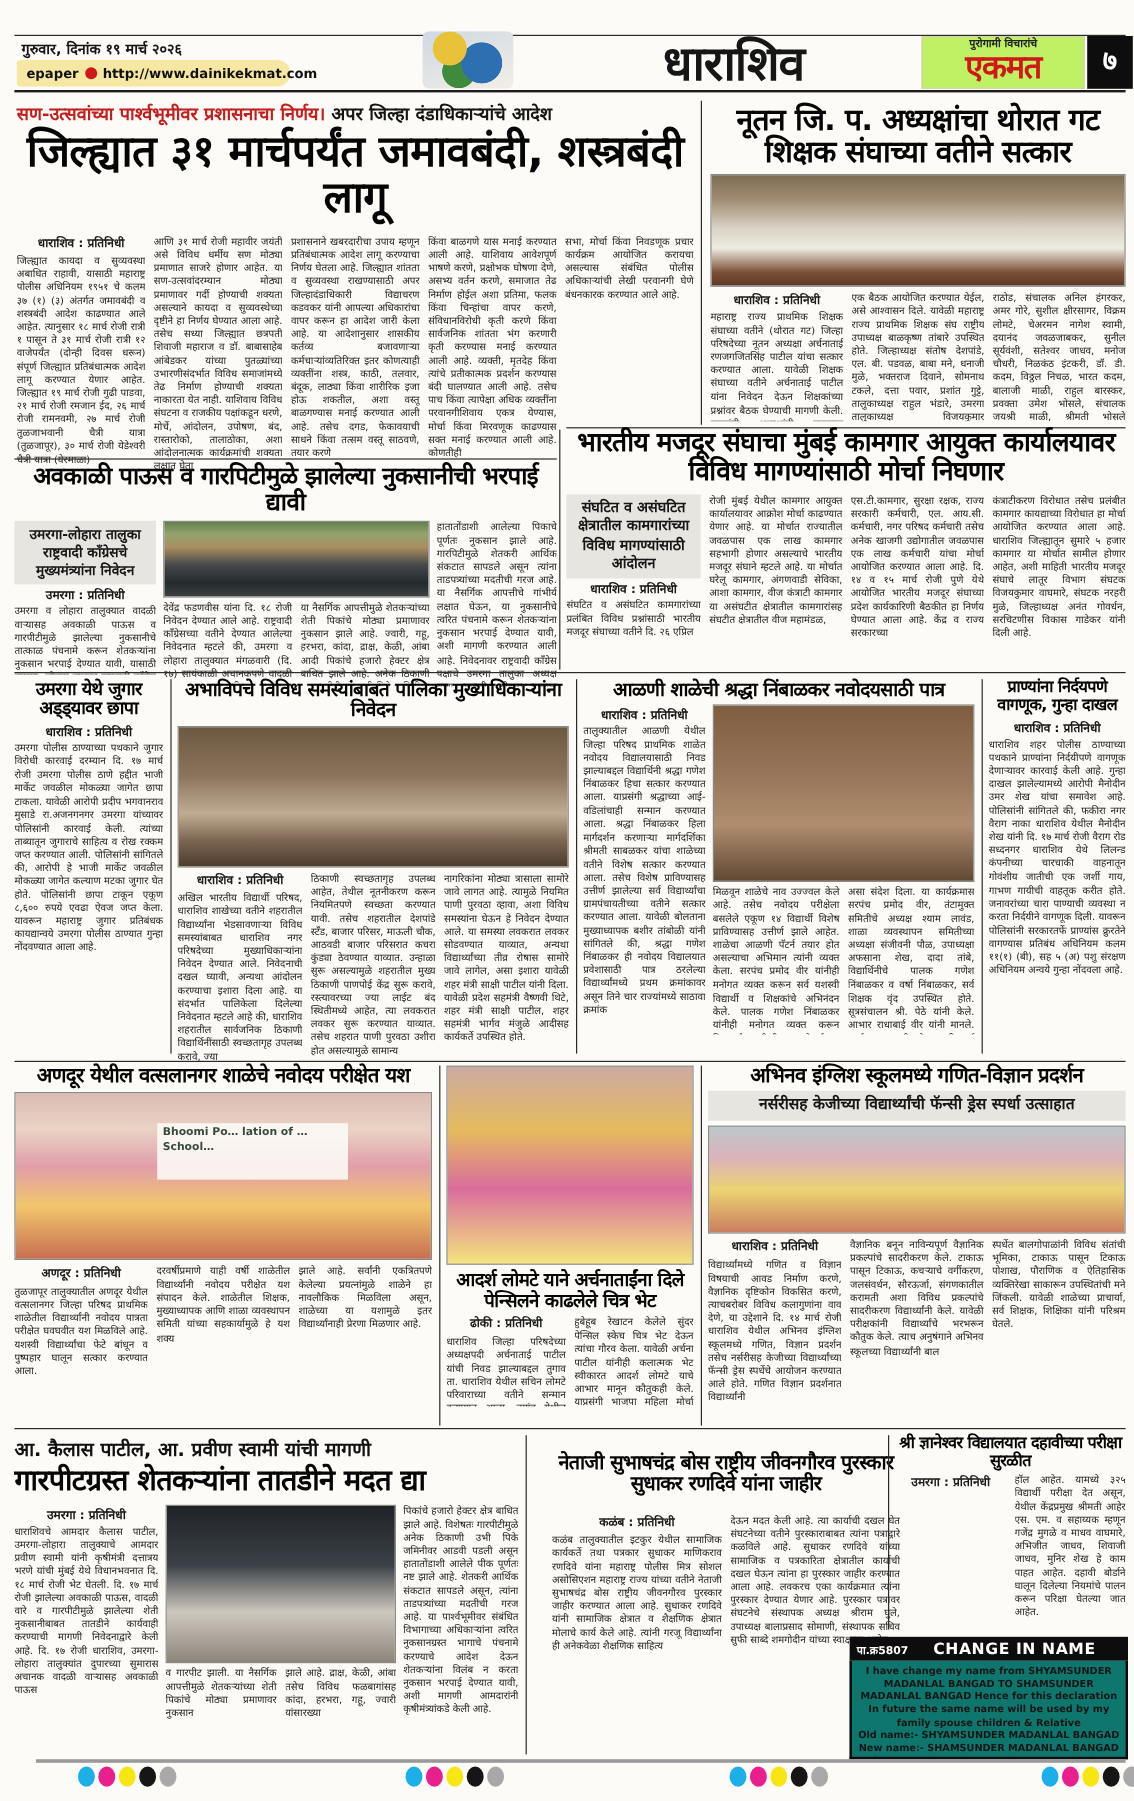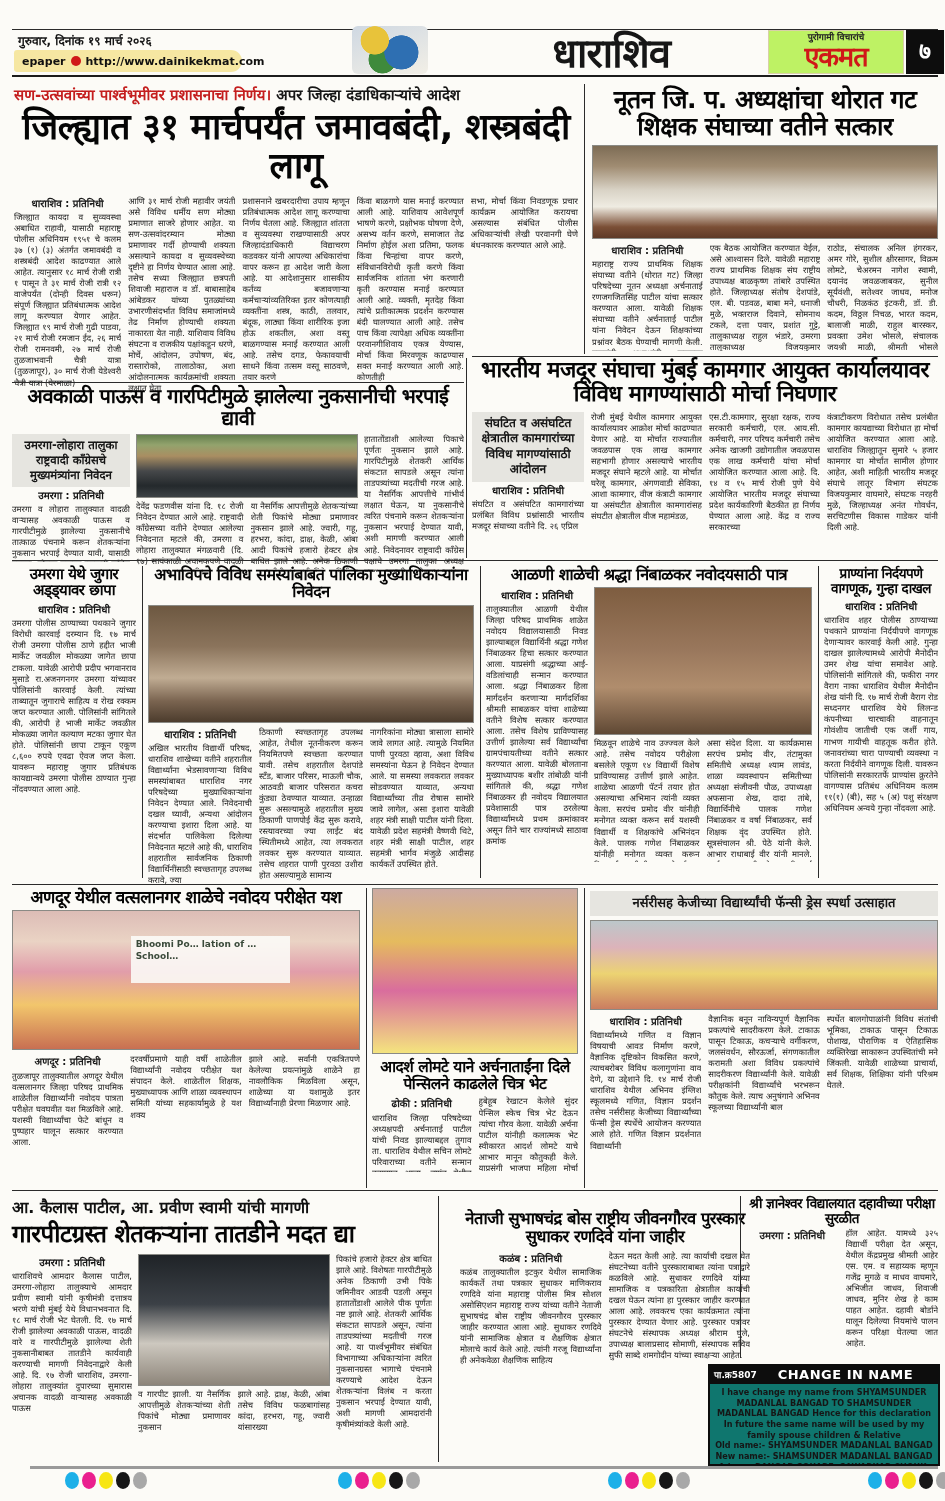--- a/index.html
+++ b/index.html
@@ -211,20 +211,21 @@
       <div class="col">
         <div class="byline">ढोकी : प्रतिनिधी</div>
         <span>धाराशिव जिल्हा परिषदेच्या अध्यक्षपदी अर्चनाताई पाटील यांची निवड झाल्याबद्दल तुगाव ता. धाराशिव येथील सचिन लोमटे परिवाराच्या वतीने सन्मान करण्यात आला. तुगांव येथील इयत्ता नववीत शिकणारा विद्यार्थी आदर्श सचिन लोमटे याने</span>
       </div>
       <div class="col">हुबेहूब रेखाटन केलेले सुंदर पेन्सिल स्केच चित्र भेट देऊन त्यांचा गौरव केला. यावेळी अर्चना पाटील यांनीही कलात्मक भेट स्वीकारत आदर्श लोमटे याचे आभार मानून कौतुकही केले. याप्रसंगी भाजपा महिला मोर्चा जिल्हाध्यक्षा ज्योती कदम, भाजपा युवा मोर्चा जिल्हा सरचिटणीस शिवानी परदेशी, सचिन लोमटे आदी कार्यकर्ते उपस्थित होते.</div>
     </div>
   </section>
   <div class="rule-v" style="left:584px;top:888px;height:300px;"></div>
 
   <section class="abs" style="left:590px;top:888px;width:348px;">
+    <h3 class="hl" style="font-size:17px;">अभिनव इंग्लिश स्कूलमध्ये गणित-विज्ञान प्रदर्शन</h3>
     <div class="subbox" style="margin-top:3px;font-size:13px;">नर्सरीसह केजीच्या विद्यार्थ्यांची फॅन्सी ड्रेस स्पर्धा उत्साहात</div>
     <div class="photo ph-expo" style="width:348px;height:90px;margin-top:4px;"></div>
     <div class="body-cols" style="margin-top:4px;height:138px;">
       <div class="col">
         <div class="byline">धाराशिव : प्रतिनिधी</div>
         <span>विद्यार्थ्यांमध्ये गणित व विज्ञान विषयाची आवड निर्माण करणे, वैज्ञानिक दृष्टिकोन विकसित करणे, त्याचबरोबर विविध कलागुणांना वाव देणे, या उद्देशाने दि. १४ मार्च रोजी धाराशिव येथील अभिनव इंग्लिश स्कूलमध्ये गणित, विज्ञान प्रदर्शन तसेच नर्सरीसह केजीच्या विद्यार्थ्यांच्या फॅन्सी ड्रेस स्पर्धेचे आयोजन करण्यात आले होते. गणित विज्ञान प्रदर्शनात विद्यार्थ्यांनी</span>
       </div>
       <div class="col">वैज्ञानिक बनून नाविन्यपूर्ण वैज्ञानिक प्रकल्पांचे सादरीकरण केले. टाकाऊ पासून टिकाऊ, कचऱ्याचे वर्गीकरण, जलसंवर्धन, सौरऊर्जा, संगणकातील करामती अशा विविध प्रकल्पांचे सादरीकरण विद्यार्थ्यांनी केले. यावेळी परीक्षकांनी विद्यार्थ्यांचे भरभरून कौतुक केले. त्याच अनुषंगाने अभिनव स्कूलच्या विद्यार्थ्यांनी बाल</div>
       <div class="col">स्पर्धेत बालगोपाळांनी विविध संतांची भूमिका, टाकाऊ पासून टिकाऊ पोशाख, पौराणिक व ऐतिहासिक व्यक्तिरेखा साकारून उपस्थितांची मने जिंकली. यावेळी शाळेच्या प्राचार्या, सर्व शिक्षक, शिक्षिका यांनी परिश्रम घेतले.</div>
     </div>
@@ -247,21 +248,21 @@
           <div class="col">झाले आहे. द्राक्ष, केळी, आंबा तसेच विविध फळबागांसह कांदा, हरभरा, गहू, ज्वारी यांसारख्या</div>
         </div>
       </div>
       <div class="col">पिकांचे हजारो हेक्टर क्षेत्र बाधित झाले आहे. विशेषतः गारपीटीमुळे अनेक ठिकाणी उभी पिके जमिनीवर आडवी पडली असून हातातोंडाशी आलेले पीक पूर्णतः नष्ट झाले आहे. शेतकरी आर्थिक संकटात सापडले असून, त्यांना ताडपत्र्यांच्या मदतीची गरज आहे. या पार्श्वभूमीवर संबंधित विभागाच्या अधिकाऱ्यांना त्वरित नुकसानग्रस्त भागाचे पंचनामे करण्याचे आदेश देऊन शेतकऱ्यांना विलंब न करता नुकसान भरपाई देण्यात यावी, अशी मागणी आमदारांनी कृषीमंत्र्यांकडे केली आहे.</div>
     </div>
   </section>
   <div class="rule-v" style="left:438px;top:1196px;height:266px;"></div>
 
   <section class="abs" style="left:460px;top:1196px;width:290px;height:266px;">
     <h3 class="hl" style="font-size:16.5px;margin-top:14px;">नेताजी सुभाषचंद्र बोस राष्ट्रीय जीवनगौरव पुरस्कार सुधाकर रणदिवे यांना जाहीर</h3>
-    <div class="body-cols" style="margin-top:5px;height:196px;">
+    <div class="body-cols" style="margin-top:16px;height:196px;">
       <div class="col">
         <div class="byline">कळंब : प्रतिनिधी</div>
         <span>कळंब तालुक्यातील इटकुर येथील सामाजिक कार्यकर्ते तथा पत्रकार सुधाकर माणिकराव रणदिवे यांना महाराष्ट्र पोलीस मित्र सोशल असोसिएशन महाराष्ट्र राज्य यांच्या वतीने नेताजी सुभाषचंद्र बोस राष्ट्रीय जीवनगौरव पुरस्कार जाहीर करण्यात आला आहे. सुधाकर रणदिवे यांनी सामाजिक क्षेत्रात व शैक्षणिक क्षेत्रात मोलाचे कार्य केले आहे. त्यांनी गरजू विद्यार्थ्यांना ही अनेकवेळा शैक्षणिक साहित्य</span>
       </div>
       <div class="col">देऊन मदत केली आहे. त्या कार्याची दखल घेत संघटनेच्या वतीने पुरस्काराबाबत त्यांना पत्राद्वारे कळविले आहे. सुधाकर रणदिवे यांच्या सामाजिक व पत्रकारिता क्षेत्रातील कार्याची दखल घेऊन त्यांना हा पुरस्कार जाहीर करण्यात आला आहे. लवकरच एका कार्यक्रमात त्यांना पुरस्कार देण्यात येणार आहे. पुरस्कार पत्रावर संघटनेचे संस्थापक अध्यक्ष श्रीराम घुले, उपाध्यक्ष बालाप्रसाद सोमाणी, संस्थापक सचिव सुफी साब्दे शमगोदीन यांच्या स्वाक्षऱ्या आहेत.</div>
     </div>
 
   </section>
   <div class="rule-v" style="left:740px;top:1196px;height:162px;"></div>
 

